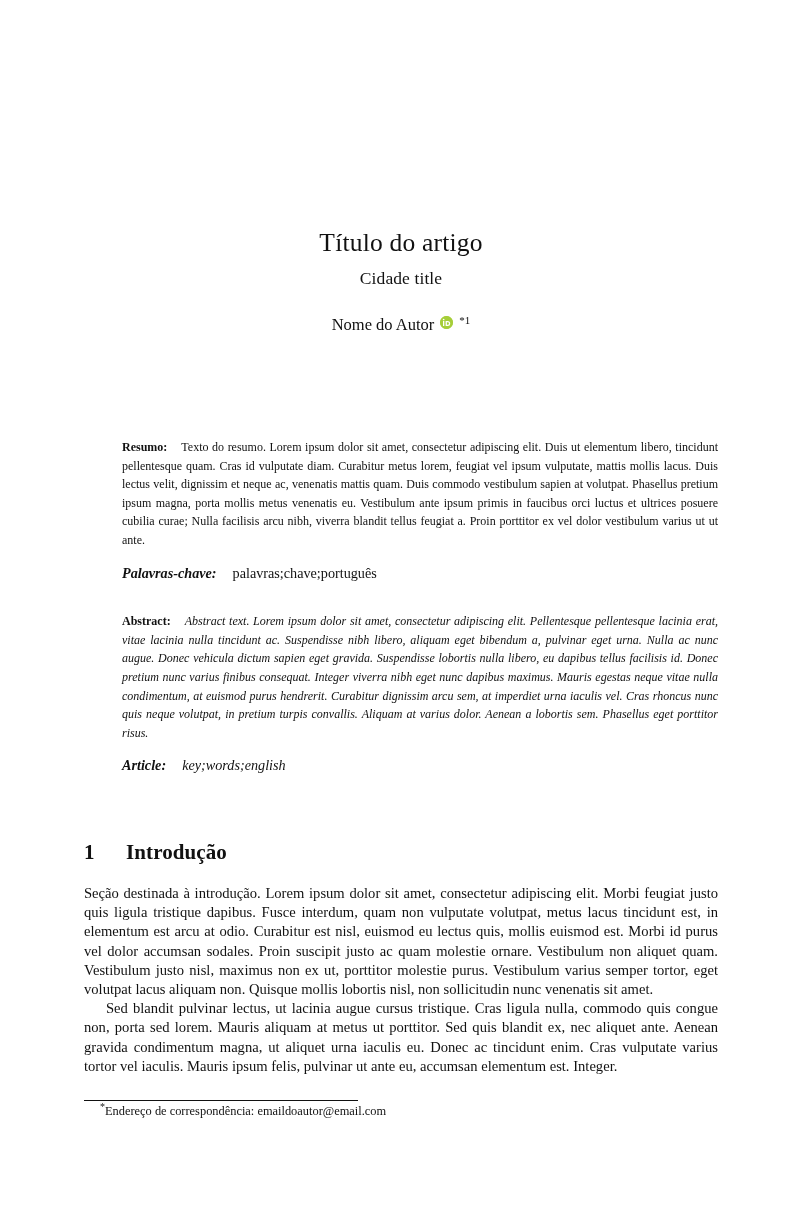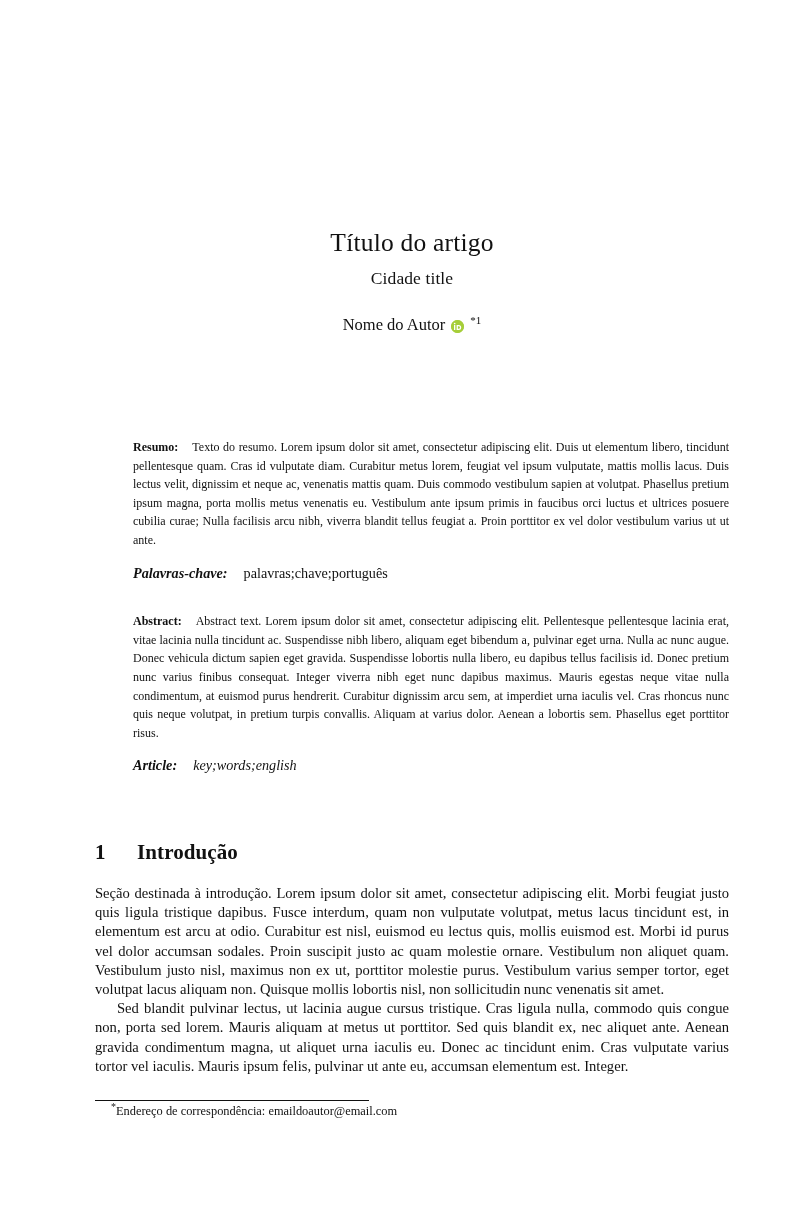--- a/index.html
+++ b/index.html
@@ -10,21 +10,21 @@
   body {
     width: 794px;
     height: 1212px;
     font-family: "Liberation Serif", "DejaVu Serif", serif;
     color: #111111;
     position: relative;
     overflow: hidden;
   }
   .page {
     position: absolute;
-    left: 15px; top: 0;
+    left: 4px; top: 0;
     width: 714px;
     height: 1212px;
   }
 
   
   .title-block {
     position: absolute;
     left: 80px;
     top: 228px;
     width: 634px;
@@ -40,21 +40,21 @@
     font-size: 17.5px;
     margin-top: 11px;
     font-weight: 400;
     letter-spacing: 0.1px;
   }
   .author-line {
     font-size: 16.5px;
     margin-top: 26px;
     display: flex;
     justify-content: center;
-    align-items: center;
+    align-items: flex-start;
     gap: 6px;
     white-space: nowrap;
   }
   .orcid-icon {
     display: inline-block;
     width: 13px;
     height: 13px;
     border-radius: 50%;
     background: #a6ce39;
     position: relative;
@@ -108,20 +108,21 @@
   .kw-label {
     font-weight: bold;
     font-style: italic;
   }
   .kw-gap { display: inline-block; width: 16px; }
   .kw-value { }
 
   .block-gap { height: 30px; }
 
   .abstract-en .abs-body {
+    font-style: italic;
   }
   .abstract-en .kw-value {
     font-style: italic;
   }
 
   
   .section-heading {
     position: absolute;
     left: 80px;
     top: 840px;

